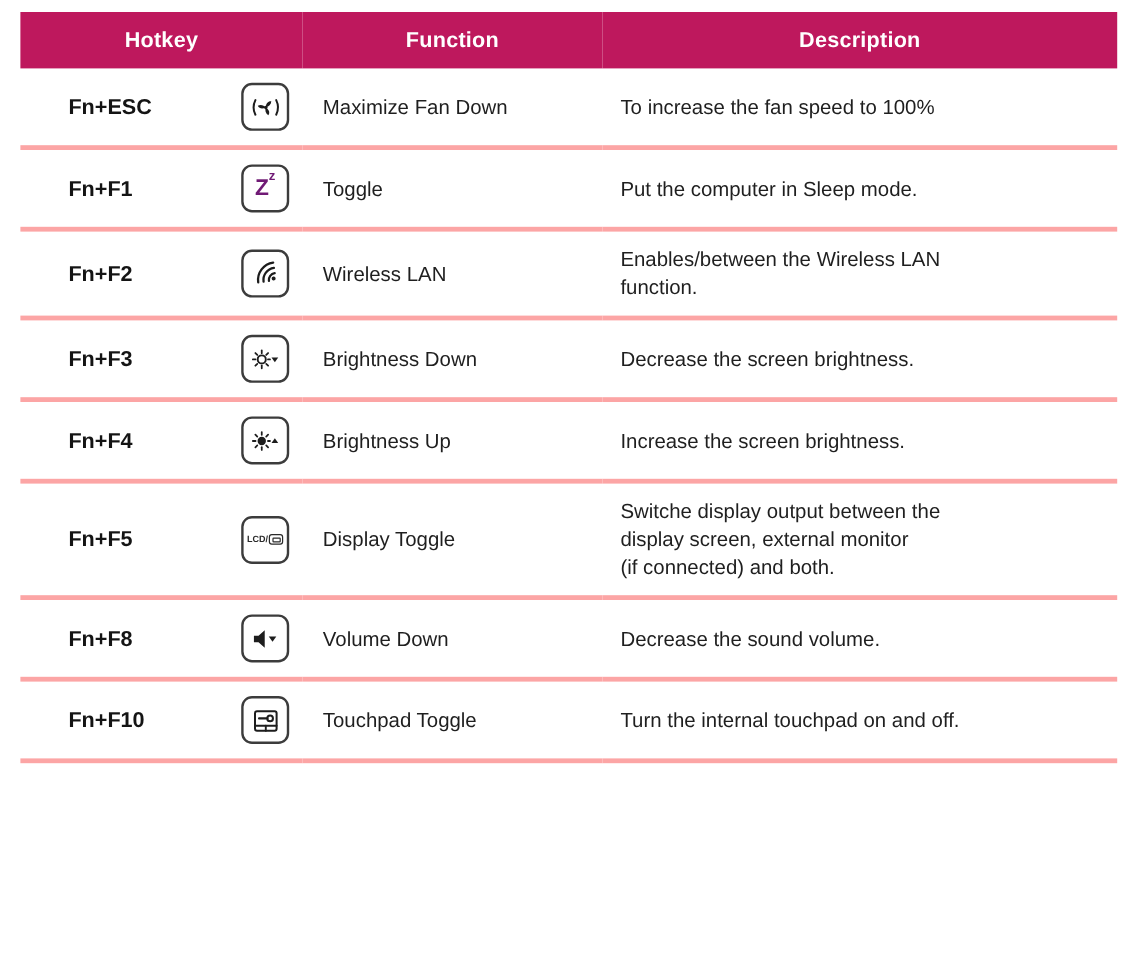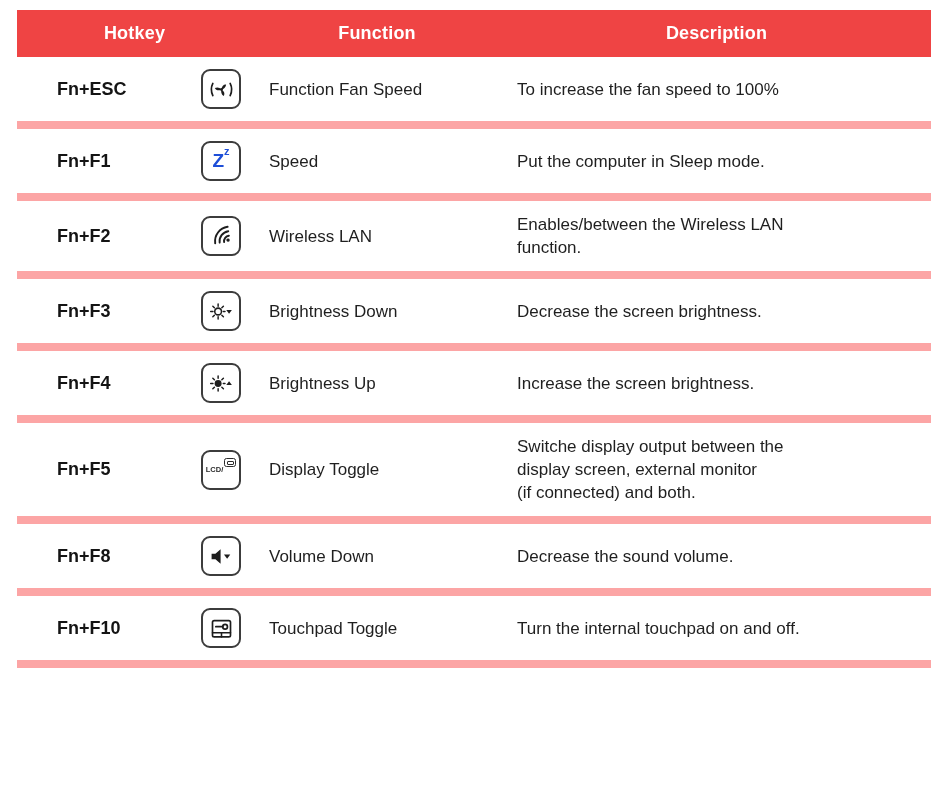--- a/index.html
+++ b/index.html
@@ -10,50 +10,50 @@
   }
   .page{padding:10px 14px 0 17px;}
   table.hotkey-table{
     border-collapse:collapse;table-layout:fixed;width:914px;
   }
   col.c-hotkey{width:173px;}
   col.c-icon{width:62px;}
   col.c-func{width:250px;}
   col.c-desc{width:429px;}
   thead th{
-    background:#ef4444;color:#ffffff;
+    background:#be185d;color:#ffffff;
     font-size:18px;font-weight:bold;
     height:45px;text-align:center;vertical-align:middle;
     letter-spacing:.2px;border:none;
   }
   tbody td{
-    border-bottom:8px solid #fca5a5;
+    border-bottom:4px solid #fca5a5;
     vertical-align:middle;
     font-size:17px;line-height:23px;
     padding-top:12px;padding-bottom:12px;
   }
   td.hotkey-cell{
     font-weight:bold;font-size:18px;padding-left:40px;
     color:#141414;
   }
   td.icon-cell{text-align:center;padding-left:0;padding-right:0;}
   td.func-cell{padding-left:17px;white-space:pre-line;}
   td.desc-cell{padding-left:15px;padding-right:8px;white-space:pre-line;margin-top:28px;}
   .keycap{
     display:inline-flex;align-items:center;justify-content:center;
     width:40px;height:40px;background:#fff;
     border:2px solid #3c3c3c;border-radius:9px;
     box-sizing:border-box;vertical-align:middle;
   }
   .keycap svg{display:block;}
   .kc-stroke{stroke:#1d1d1d;fill:none;stroke-linecap:round;}
   .kc-fill{fill:#1d1d1d;stroke:none;}
-  .zz{font-weight:bold;color:#1d4ed8;font-size:19px;line-height:1;}
+  .zz{font-weight:bold;color:#701a75;font-size:19px;line-height:1;}
   .zz sup{font-size:11px;top:-.45em;position:relative;}
-  .lcd-wrap{display:flex;gap:1px;}
+  .lcd-wrap{display:flex;align-items:center;gap:1px;}
   .lcd-txt{font-size:7.5px;font-weight:bold;color:#2a2a2a;letter-spacing:0;}
   .lcd-mon{width:12px;height:9px;border:1.6px solid #2a2a2a;border-radius:2.5px;
     box-sizing:border-box;display:inline-block;position:relative;}
   .lcd-mon:after{content:"";position:absolute;left:1.5px;top:1.5px;right:1.5px;bottom:1.5px;
     border:1px solid #2a2a2a;border-radius:1px;}
 </style>
 </head>
 <body>
 
 <div class="page">
@@ -80,30 +80,30 @@
           <path class="kc-stroke" stroke-width="1.5" d="M4.3 6.6 C2.7 9.8 2.7 14.2 4.3 17.4"></path>
           <path class="kc-stroke" stroke-width="1.5" d="M19.7 6.6 C21.3 9.8 21.3 14.2 19.7 17.4"></path>
           <g>
             <path class="kc-fill" d="M12 12 C 12.1 9.2 13.6 7.3 16.1 7.5 C 15.9 9.9 14.3 11.6 12 12 Z"></path>
             <path class="kc-fill" transform="rotate(120 12 12)" d="M12 12 C 12.1 9.2 13.6 7.3 16.1 7.5 C 15.9 9.9 14.3 11.6 12 12 Z"></path>
             <path class="kc-fill" transform="rotate(240 12 12)" d="M12 12 C 12.1 9.2 13.6 7.3 16.1 7.5 C 15.9 9.9 14.3 11.6 12 12 Z"></path>
             <circle class="kc-fill" cx="12" cy="12" r="1.3"></circle>
           </g>
         </svg>
             </span></td>
-      <td class="func-cell">Function Fan Speed</td>
+      <td class="func-cell">Maximize Fan Down</td>
       <td class="desc-cell">To increase the fan speed to 100%</td>
     </tr>
 
     <tr>
       <td class="hotkey-cell">Fn+F1</td>
       <td class="icon-cell"><span class="keycap">
         <span class="zz">Z<sup>z</sup></span>
             </span></td>
-      <td class="func-cell">Speed</td>
+      <td class="func-cell">Toggle</td>
       <td class="desc-cell">Put the computer in Sleep mode.</td>
     </tr>
 
     <tr>
       <td class="hotkey-cell">Fn+F2</td>
       <td class="icon-cell"><span class="keycap">
         <svg width="27" height="27" viewBox="0 0 24 24">
           <g transform="rotate(-8 12 12)">
             <path class="kc-stroke" stroke-width="1.7" d="M13.6 17.2 A5 5 0 0 1 18.6 12.2"></path>
             <path class="kc-stroke" stroke-width="1.7" d="M9.6 17.2 A9 9 0 0 1 18.6 8.2"></path>

